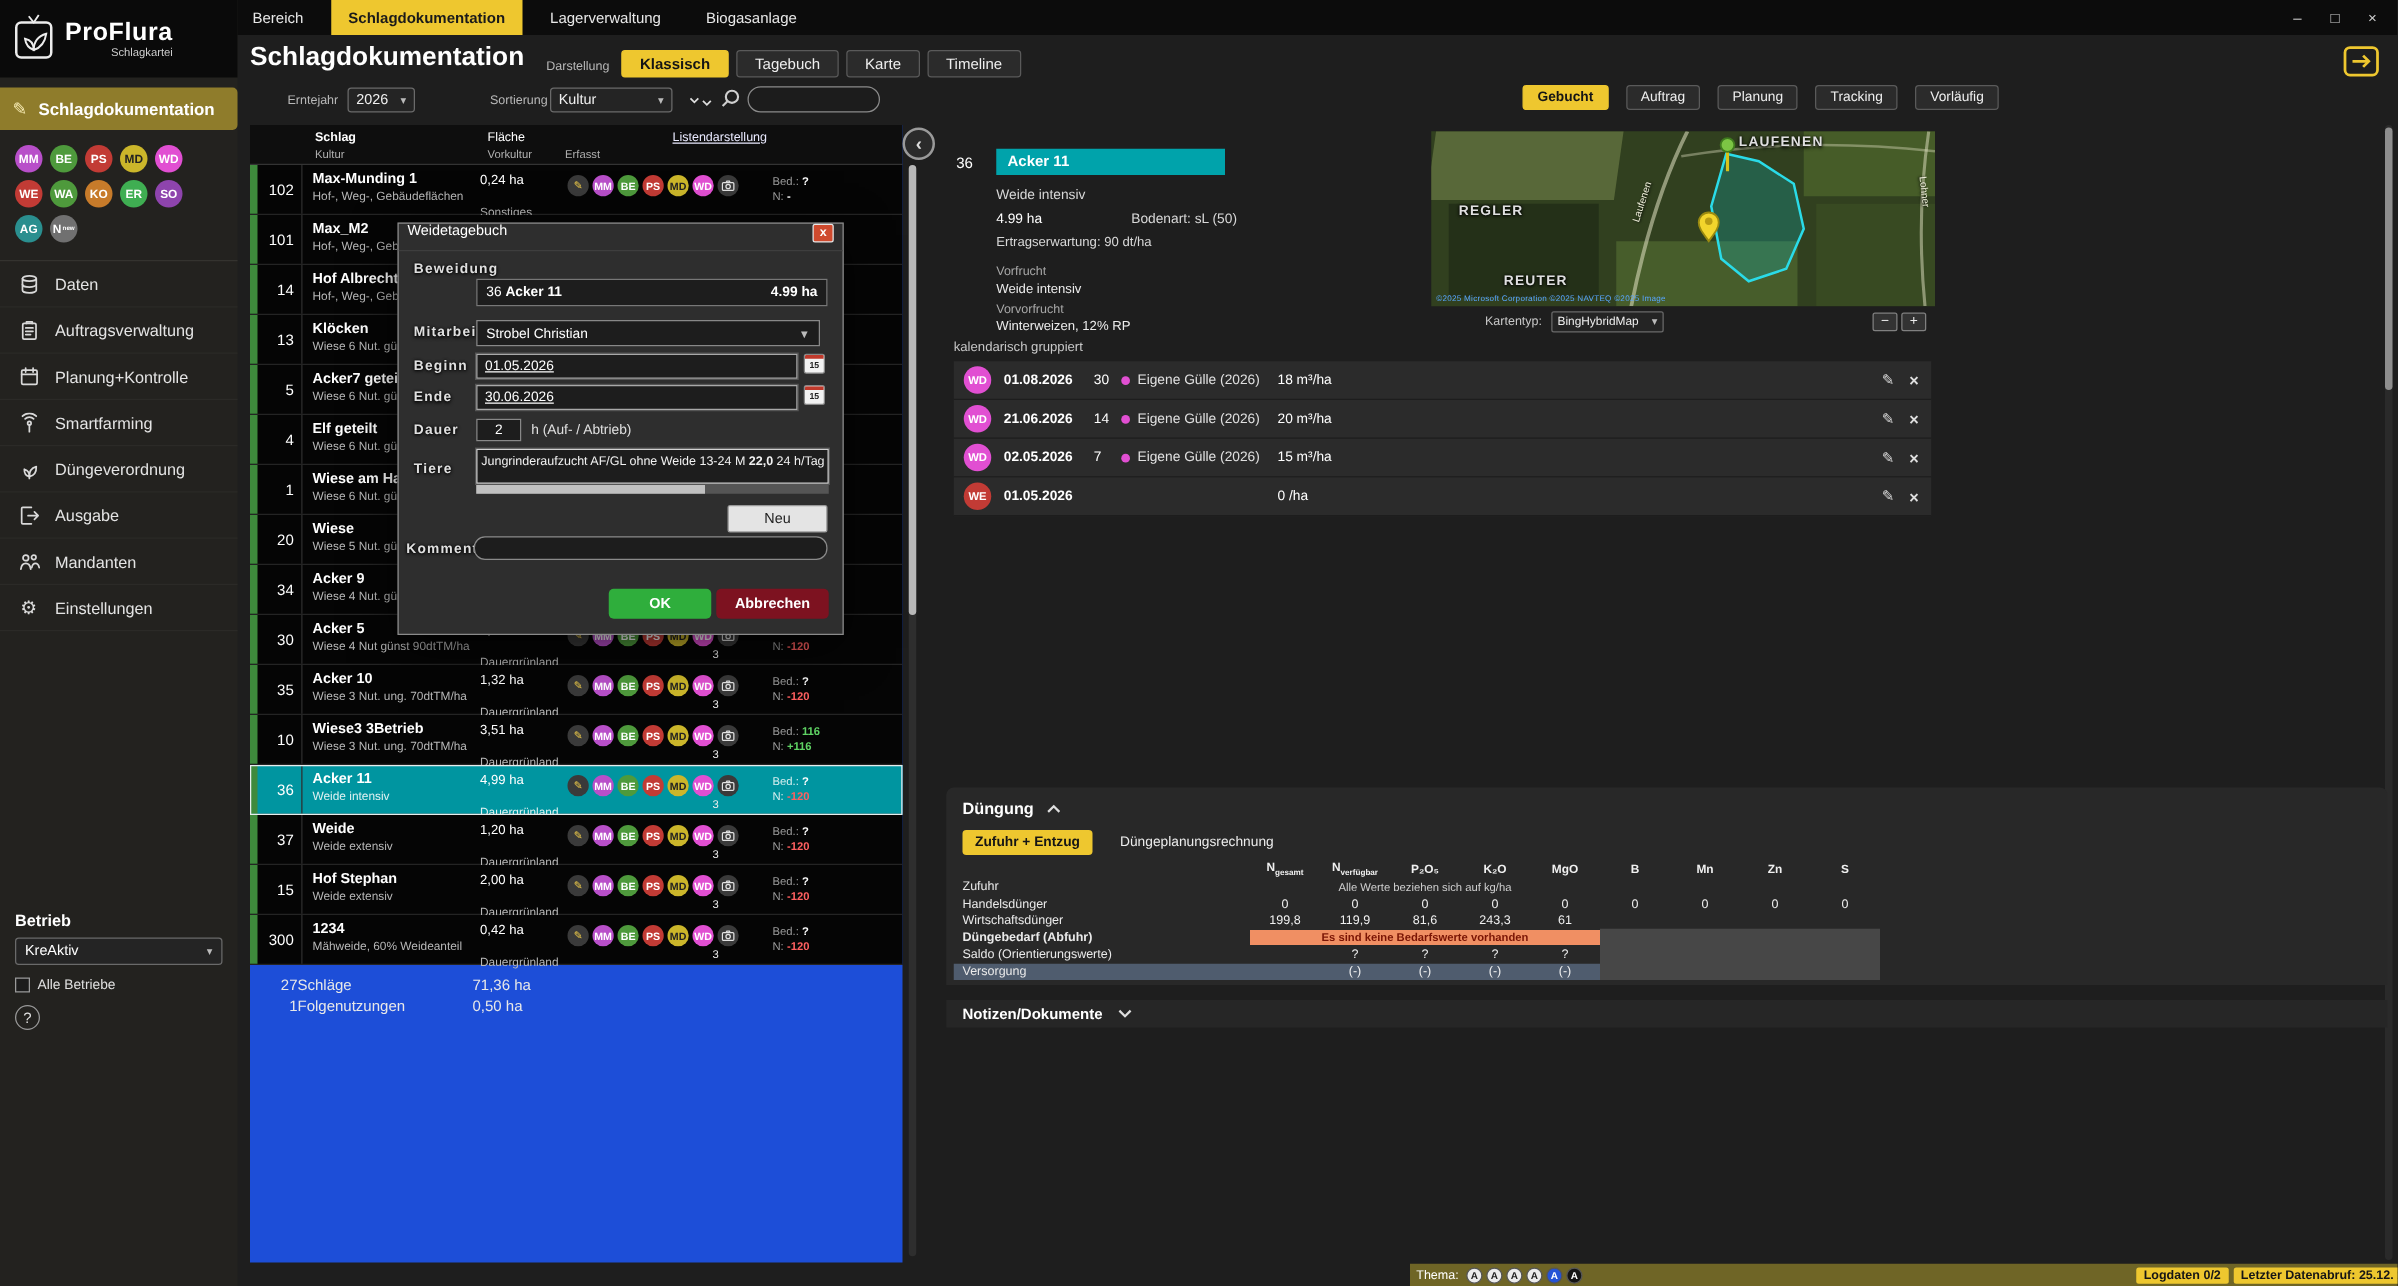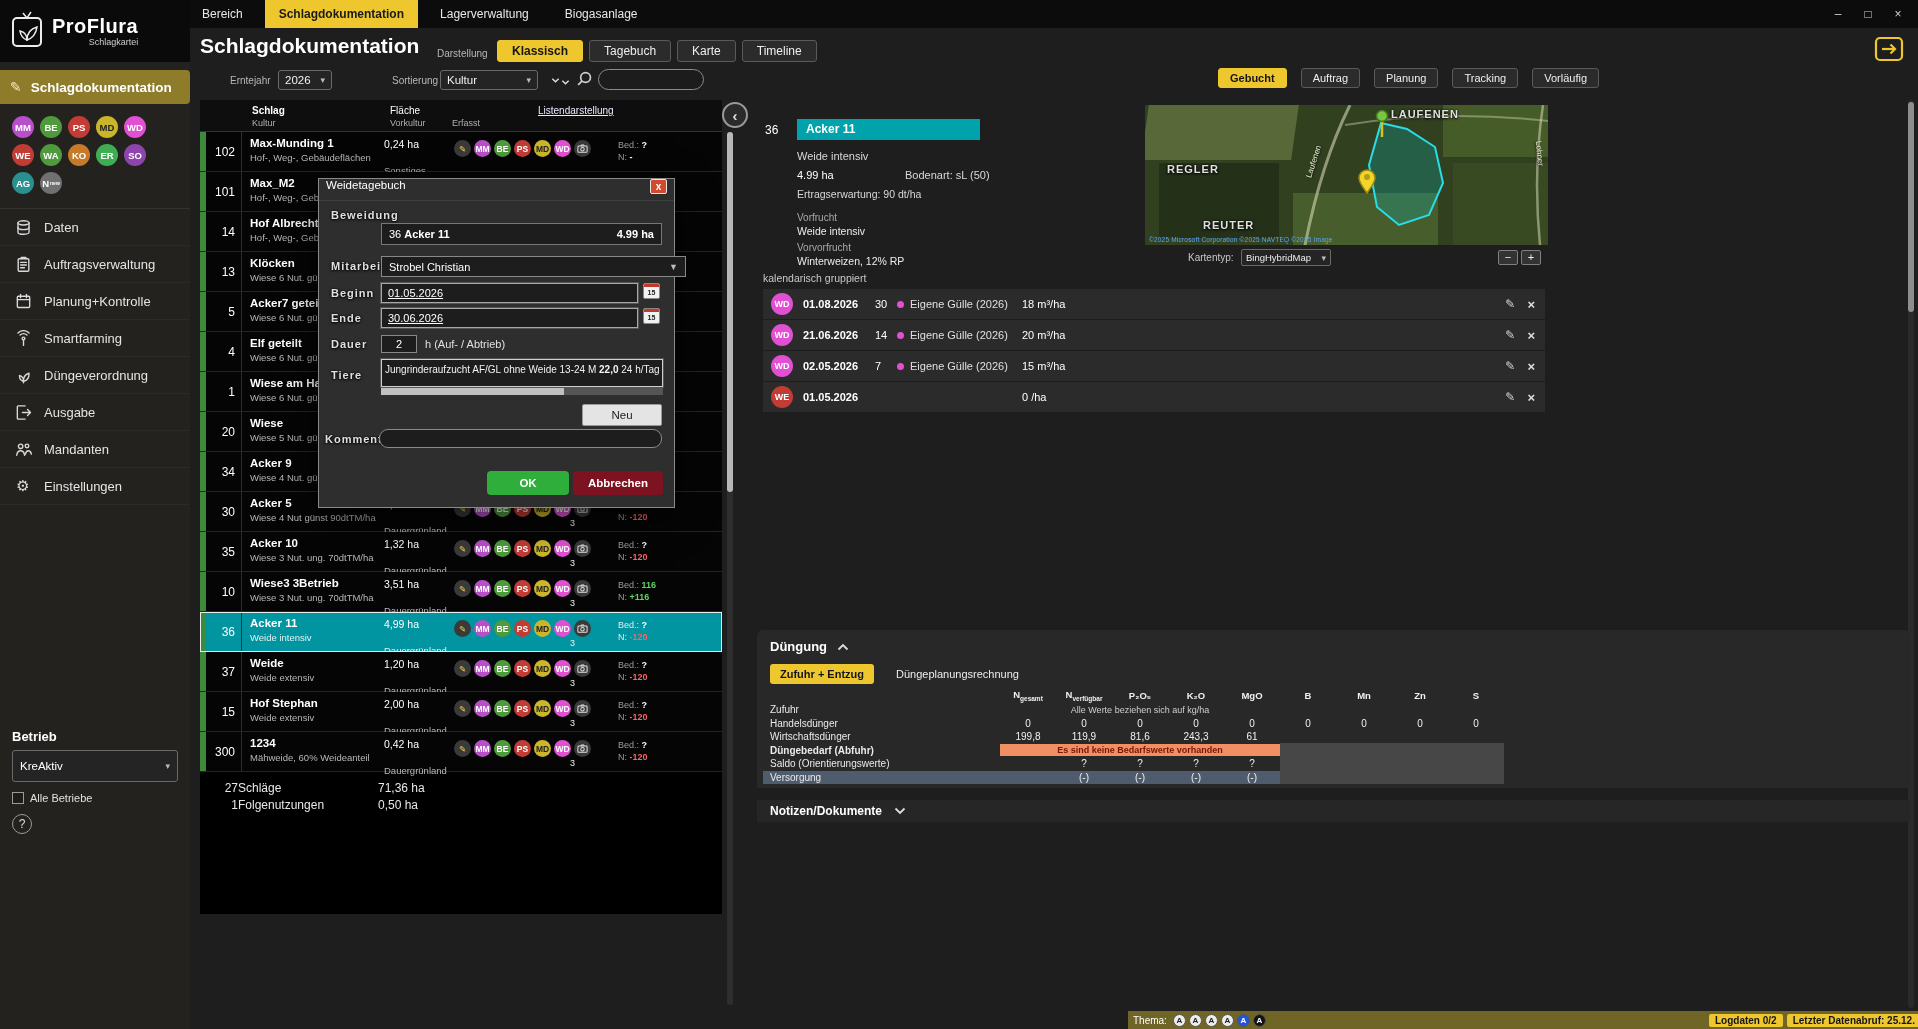--- a/index.html
+++ b/index.html
@@ -21,42 +21,42 @@
 .active-item .pen{font-size:14px;color:#f5e9b0}
 .badges{display:flex;flex-wrap:wrap;width:164px;padding:12px 0 4px 12px;gap:6px}
 .badge{width:22px;height:22px;border-radius:50%;display:flex;align-items:center;justify-content:center;font-size:9.5px;font-weight:bold;color:#fff;position:relative}
 .bsuf{font-size:5px;margin-left:1px}
 .menu{margin-top:10px;border-top:1px solid #34332f}
 .mitem{height:37px;display:flex;align-items:center;gap:12px;padding:0 14px;font-size:13px;color:#e4e4e4;border-bottom:1px solid #2b2a27}
 .micon{width:18px;height:18px;display:flex;align-items:center;justify-content:center}
 .gear-glyph{font-size:15px;color:#dcdcdc}
 .betrieb{margin-top:224px;padding:0 12px}
 .betrieb-label{font-weight:bold;font-size:13px;margin-bottom:6px}
-.sselect{background:#242424;border:1px solid #6a6a6a;border-radius:3px;height:32px;display:flex;align-items:center;justify-content:space-between;padding:0 7px;font-size:11.5px;width:166px}
+.sselect{background:#242424;border:1px solid #6a6a6a;border-radius:3px;height:22px;display:flex;align-items:center;justify-content:space-between;padding:0 7px;font-size:11.5px;width:166px}
 .chk{display:flex;align-items:center;gap:6px;margin-top:10px;font-size:11px;color:#e0e0e0}
 .chkbox{width:12px;height:12px;border:1px solid #9a9a9a;background:#1c1c1c}
 .help{width:20px;height:20px;border-radius:50%;border:1.5px solid #9a9a9a;color:#ddd;display:flex;align-items:center;justify-content:center;font-size:12px;margin-top:10px}
 
 .page-title{position:absolute;left:200px;top:34px;font-size:21px;font-weight:bold}
 .darst-label{position:absolute;left:437px;top:48px;font-size:10px;color:#b8b8b8}
 .viewbtns{position:absolute;left:497px;top:40px;display:flex;gap:6px}
 .vbtn{height:22px;padding:0 14px;display:flex;align-items:center;background:#2b2b2b;border:1px solid #5a5a5a;border-radius:3px;font-size:12px;color:#eee}
 .vbtn.active{background:#eec72f;color:#151515;font-weight:bold;border-color:#eec72f}
 .flabel{position:absolute;font-size:10px;color:#b8b8b8}
 .select{position:absolute;background:#242424;border:1px solid #6a6a6a;border-radius:3px;height:20px;display:flex;align-items:center;justify-content:space-between;padding:0 6px;font-size:11.5px;color:#f0f0f0}
 .sarrow{color:#bbb;font-size:9px;margin-left:6px}
 .dblchev{position:absolute;left:548px;top:70px;width:24px;height:20px;display:flex;align-items:center;justify-content:center;gap:1px}
 .searchico{position:absolute;left:576px;top:70px}
 .searchinput{position:absolute;left:598px;top:69px;width:106px;height:21px;border-radius:11px;border:1px solid #8a8a8a;background:#1c1c1c;color:#eee;padding:0 10px;font-size:11px;outline:none}
 .statusbtns{position:absolute;top:68px;left:1218px;display:flex;gap:14px}
 .sbtn{height:20px;padding:0 11px;display:flex;align-items:center;background:#2b2b2b;border:1px solid #5a5a5a;border-radius:3px;font-size:11px;color:#eee}
 .sbtn.active{background:#eec72f;color:#151515;font-weight:bold;border-color:#eec72f}
 .exitbtn{position:absolute;left:1874px;top:36px}
 
-.listpanel{position:absolute;left:200px;top:100px;width:522px;height:814px;background:#000000;z-index:1}
+.listpanel{position:absolute;left:200px;top:100px;width:522px;height:910px;background:#1d4ed8;z-index:1}
 .listhead{height:32px;position:relative;border-bottom:1px solid #333;background:#0e0e0e}
 .lh-schlag{position:absolute;left:52px;top:5px;font-size:10px;font-weight:bold}
 .lh-kultur{position:absolute;left:52px;top:18px;font-size:9px;color:#b0b0b0}
 .lh-flaeche{position:absolute;left:190px;top:5px;font-size:10px}
 .lh-vorkultur{position:absolute;left:190px;top:18px;font-size:9px;color:#b0b0b0}
 .lh-erfasst{position:absolute;left:252px;top:18px;font-size:9px;color:#b0b0b0}
 .lh-link{position:absolute;left:338px;top:5px;font-size:10px;text-decoration:underline;color:#eaeaff}
 .lrow{height:40px;display:flex;position:relative;border-bottom:1px solid #242424;background:#050505}
 .lrow.selected{background:#0095a0;outline:1px solid #e6eded;outline-offset:-1px}
 .gbar{width:6px;background:#3e8a3c;flex:none}
@@ -144,21 +144,21 @@
 .tcirc{width:13px;height:13px;border-radius:50%;display:flex;align-items:center;justify-content:center;font-size:8px;font-weight:bold;flex:none;border:1px solid #555}
 .sb-spacer{flex:1}
 .chip{background:#eec72f;color:#151515;font-weight:bold;padding:1px 6px;border-radius:2px;white-space:nowrap}
 
 .modal{position:absolute;left:318px;top:178px;width:357px;height:330px;background:#2e2e2e;border:1px solid #8a8a8a;box-shadow:0 10px 34px rgba(0,0,0,.65);z-index:20}
 .m-title{height:22px;display:flex;align-items:flex-start;padding:0 7px;font-size:11.5px;border-bottom:1px solid #3e3e3e}
 .m-close{margin-left:auto;width:17px;height:15px;background:#cf4a2e;border-radius:2px;color:#fff;font-size:10px;font-weight:bold;display:flex;align-items:center;justify-content:center;border:1px solid #e6e6e6;line-height:1}
 .m-label{position:absolute;left:12px;color:#e0e0e0;font-size:11px}
 .m-field{position:absolute;left:62px;top:44px;width:281px;height:22px;background:#1d1d1d;border:1px solid #777;display:flex;align-items:center;padding:0 7px;font-size:11px}
 .m-field .mr{margin-left:auto}
-.m-select{position:absolute;left:62px;top:77px;width:305px;height:21px;background:#1d1d1d;border:1px solid #888;display:flex;align-items:center;padding:0 7px;font-size:11px}
+.m-select{position:absolute;left:62px;top:77px;width:275px;height:21px;background:#1d1d1d;border:1px solid #888;display:flex;align-items:center;padding:0 7px;font-size:11px}
 .m-select .sarrow{margin-left:auto}
 .m-date{position:absolute;left:62px;width:257px;height:20px;background:#1d1d1d;border:1px solid #a8a8a8;box-shadow:0 0 0 1px #555;display:flex;align-items:center;padding:0 6px;font-size:11px}
 .dateval{text-decoration:underline}
 .calbtn{position:absolute;width:17px;height:16px;background:#f2f2f2;border:1px solid #888;border-radius:2px;display:flex;flex-direction:column;align-items:center;overflow:hidden}
 .calhead{width:100%;height:4px;background:#c0392b}
 .calday{font-size:7px;color:#222;font-weight:bold;line-height:11px}
 .dauerinput{position:absolute;left:62px;top:156px;width:36px;height:18px;background:#1d1d1d;border:1px solid #888;color:#fff;text-align:center;font-size:11px;outline:none}
 .dauerhint{position:absolute;left:106px;top:159px;font-size:11px;color:#e0e0e0}
 .tierbox{position:absolute;left:62px;top:180px;width:282px;height:28px;background:#1d1d1d;border:1px solid #cfcfcf;box-shadow:0 0 0 1px #555;overflow:hidden}
 .tieritem{font-size:10px;white-space:nowrap;padding:4px 3px;color:#f2f2f2}

